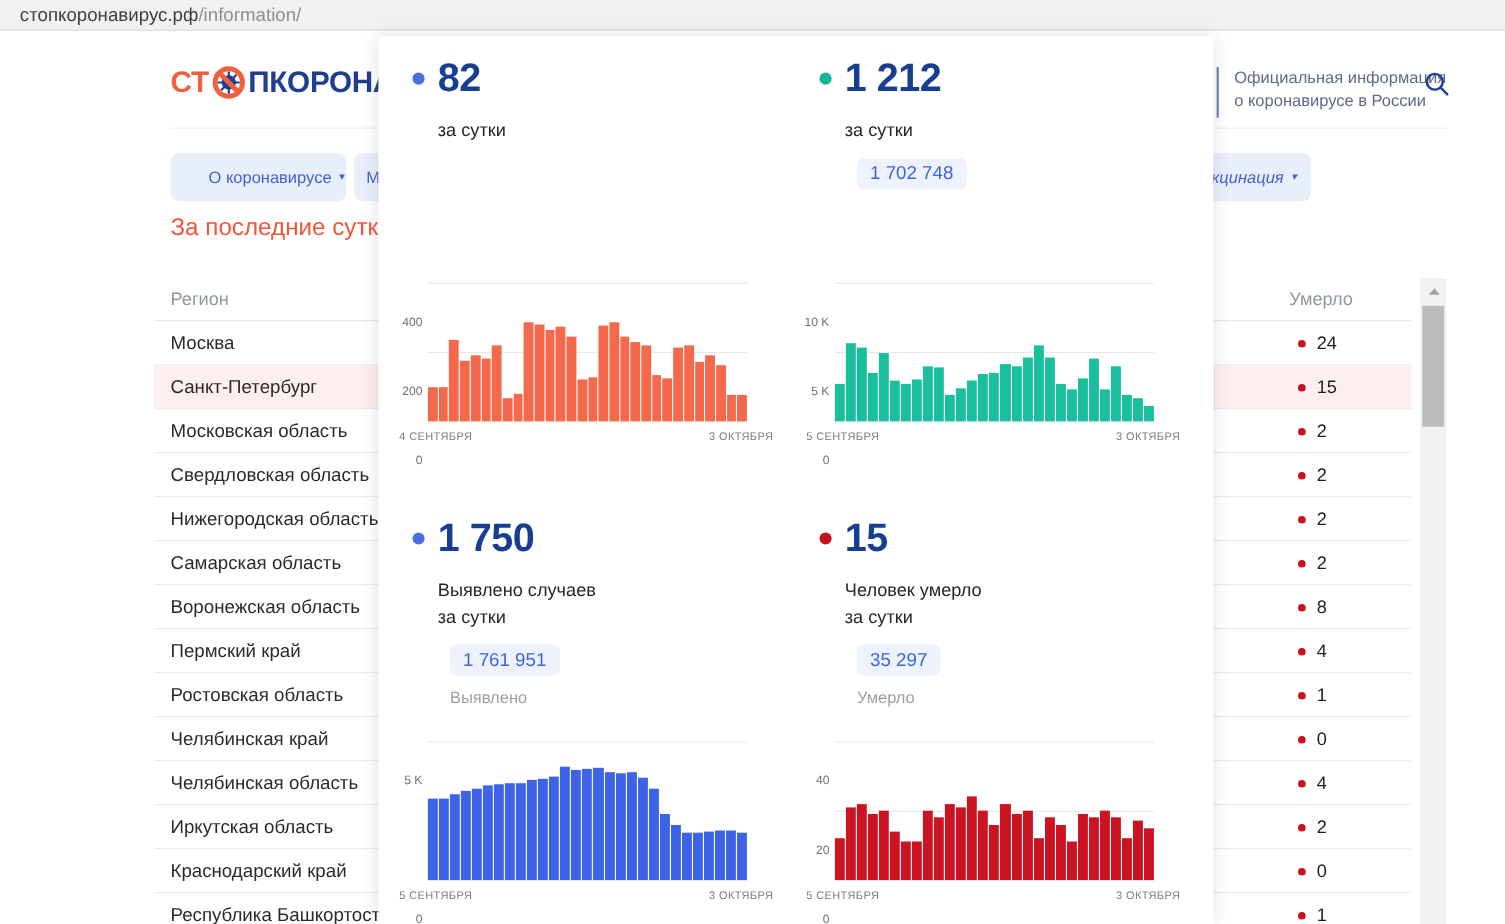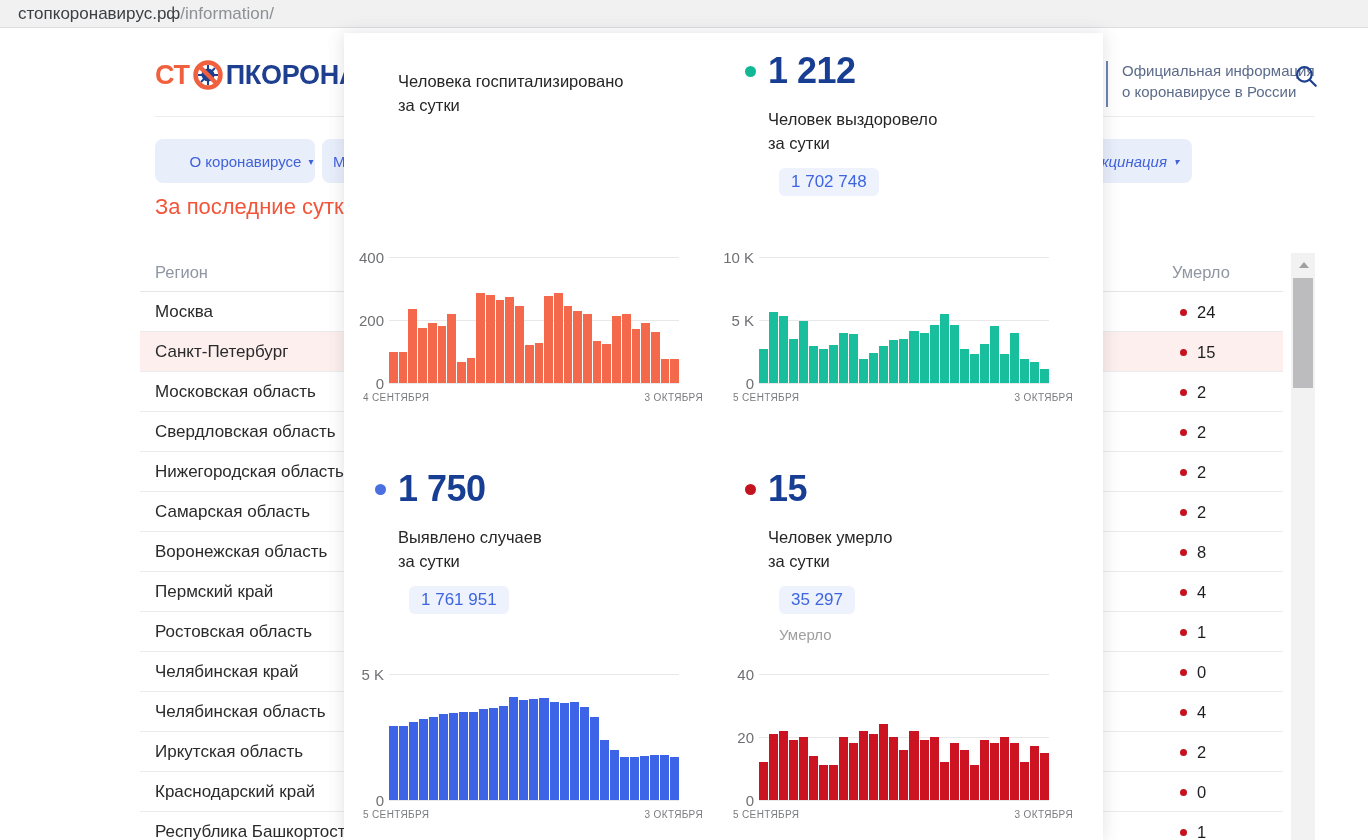--- a/index.html
+++ b/index.html
@@ -72,21 +72,21 @@
 
   
   .chart { position:absolute; width:316px; }
   #chart-0 { left:19px;  top:224px; }
   #chart-1 { left:389px; top:224px; }
   #chart-2 { left:19px;  top:641px; }
   #chart-3 { left:389px; top:641px; }
   .plot { position:relative; height:126px; margin-left:26px; }
   .gridline { position:absolute; left:0; right:0; height:1px; background:#e8e8ea; }
   .tick { position:absolute; right:100%; margin-right:5px; transform:translateY(-50%);
-          font-size:15px; color:#6f7073; white-space:nowrap; }
+          font-size:11px; color:#6f7073; white-space:nowrap;margin-top:36px; }
   .bars { position:absolute; left:0; right:0; top:0; bottom:0; display:flex;
           align-items:flex-end; gap:1px; }
   .bar { flex:1; }
   .dates { display:flex; justify-content:space-between; margin:9px -24px 0 0;
            font-size:10px; color:#7a7b7e; letter-spacing:0.35px; }
 </style>
 </head>
 <body>
 
 <div class="urlbar">
@@ -258,50 +258,53 @@
 </div>
 
 <div class="sb-track">
   <div class="sb-arrow"></div>
   <div class="sb-thumb"></div>
 </div>
 
 <div class="overlay">
   <div>
   <div class="card card-pos-0">
+    <div class="card-head">
+      <span class="dot" style="background: rgb(74, 111, 225);"></span>
+      <span class="big-num">82</span>
+    </div>
     <div class="card-label">
-      <div class="l1">Человека госпитализировано</div>
           <div class="l2">за сутки</div>
     </div>
     <div></div>
 
   </div>
 
   <div class="card card-pos-1">
     <div class="card-head">
       <span class="dot" style="background: rgb(18, 183, 149);"></span>
       <span class="big-num">1 212</span>
     </div>
     <div class="card-label">
-      <div class="l1">Человек выздоровело</div>
           <div class="l2">за сутки</div>
     </div>
     <div><span class="badge">1 702 748</span></div>
   </div>
 
   <div class="card card-pos-2">
     <div class="card-head">
       <span class="dot" style="background: rgb(74, 111, 225);"></span>
       <span class="big-num">1 750</span>
     </div>
     <div class="card-label">
       <div class="l1">Выявлено случаев</div>
           <div class="l2">за сутки</div>
     </div>
     <div><span class="badge">1 761 951</span></div>
+    <div class="badge-caption">Выявлено</div>
   </div>
 
   <div class="card card-pos-3">
     <div class="card-head">
       <span class="dot" style="background: rgb(194, 19, 31);"></span>
       <span class="big-num">15</span>
     </div>
     <div class="card-label">
       <div class="l1">Человек умерло</div>
           <div class="l2">за сутки</div>

